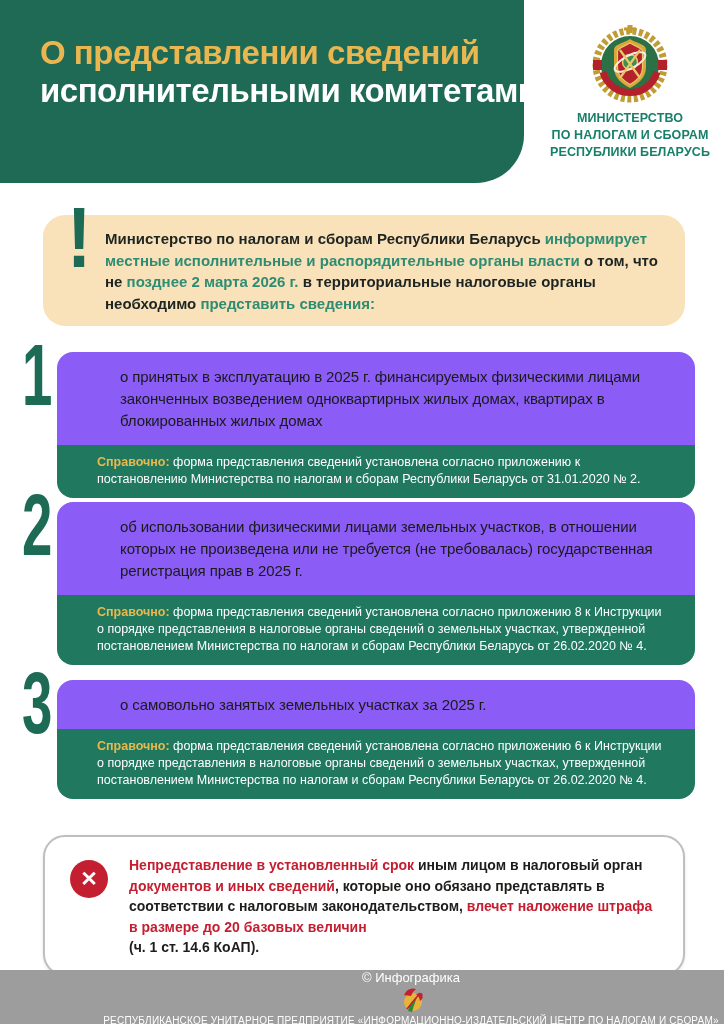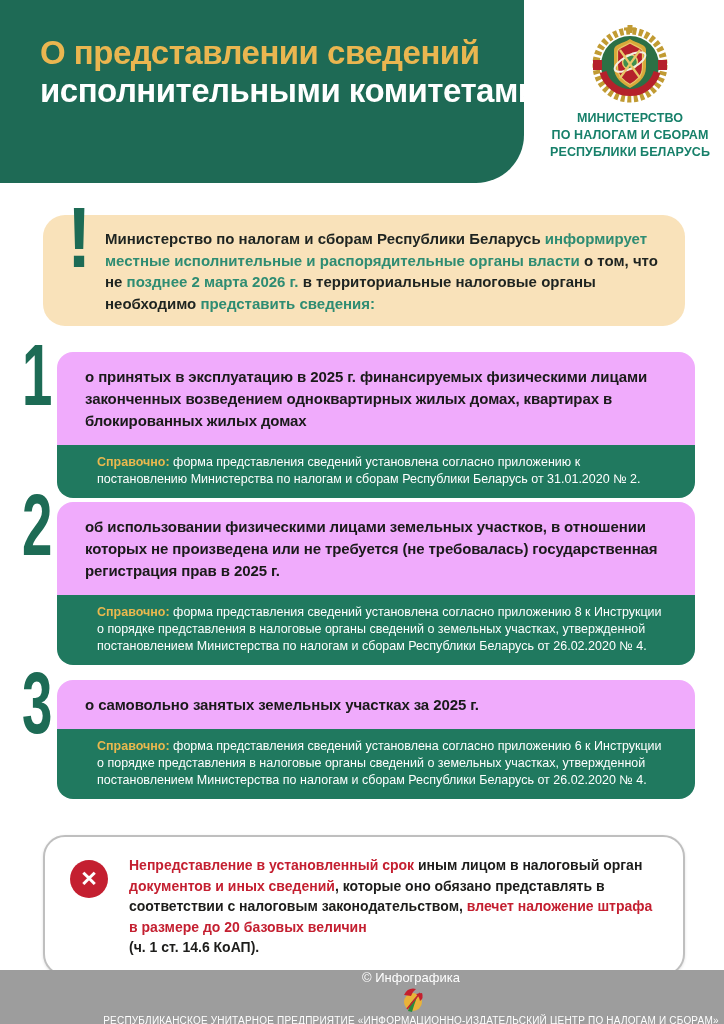--- a/index.html
+++ b/index.html
@@ -50,23 +50,23 @@
   .item { position:absolute; left:57px; width:638px; }
   .item-1 { top:352px; }
   .item-2 { top:502px; }
   .item-3 { top:680px; }
   .item-number {
     position:absolute; left:-35px; top:-19px;
     color:#1d6b55; font-weight:bold; font-size:88px; line-height:0.95;
     transform:scaleX(0.62); transform-origin:left top;
   }
   .item-body {
-    background:#f0abfc; border-radius:16px 16px 0 0;
-    box-sizing:border-box; padding:14px 26px 13px 28px;
-    font-weight:bold; font-size:15px; line-height:22px; color:#1a1a1a;
+    background:#8b5cf6; border-radius:16px 16px 0 0;
+    box-sizing:border-box; padding:14px 26px 13px 63px;
+    font-weight:normal; font-size:15px; line-height:22px; color:#1a1a1a;
     letter-spacing:-0.1px;
   }
   .item-note {
     background:#20795f; border-radius:0 0 16px 16px;
     box-sizing:border-box; padding:9px 26px 10px 40px;
     font-size:12.5px; line-height:17px; color:#ffffff;
   }
   .note-label { color:#eab84e; font-weight:bold; }
 
   

